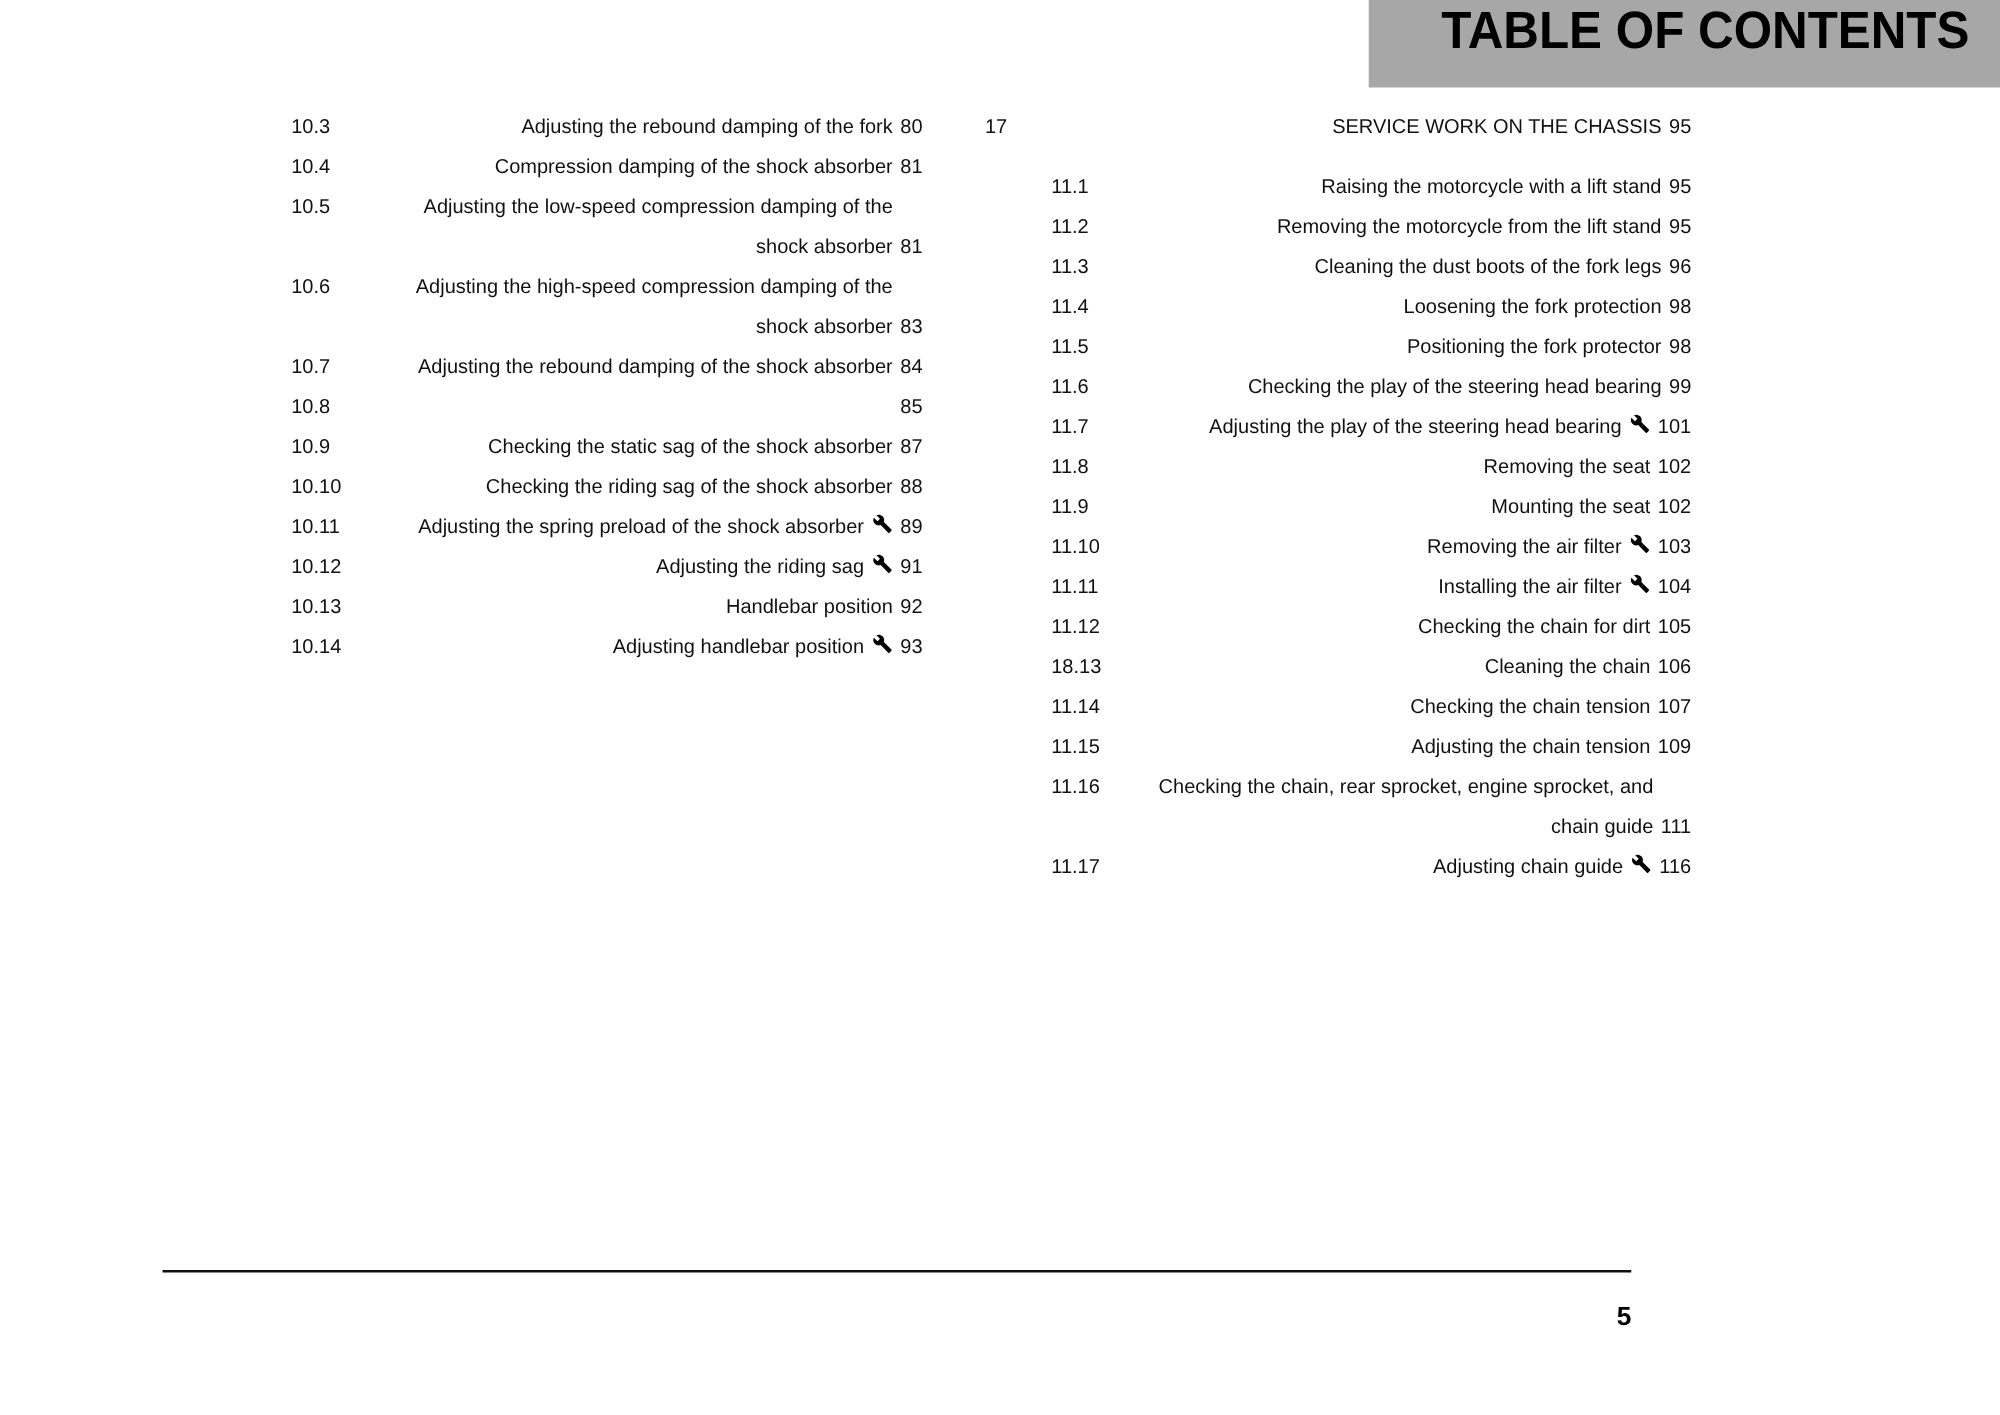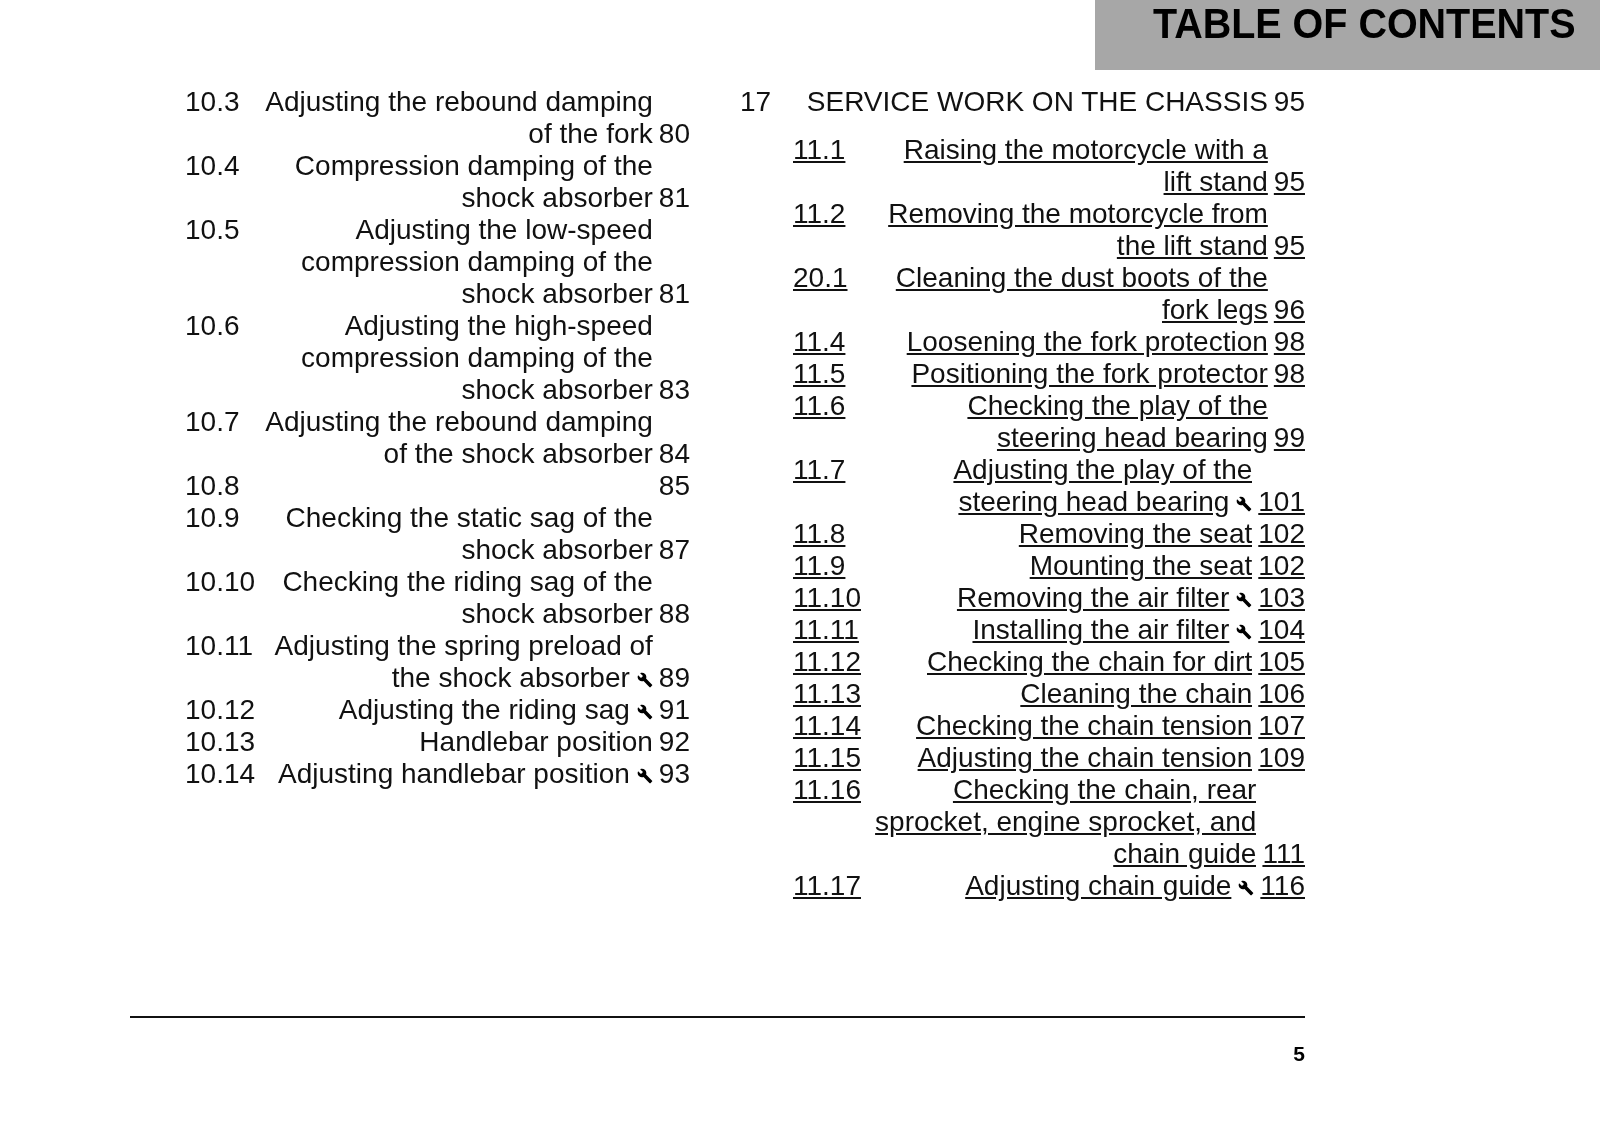--- a/index.html
+++ b/index.html
@@ -28,39 +28,40 @@
     white-space: nowrap;
     letter-spacing: 0px;
     transform: scaleX(0.94);
     transform-origin: right center;
   }
 
   
   .col {
     position: absolute;
     top: 86px;
-    font-size: 28px;
+    font-size: 16px;
     line-height: 32px;
+    margin-left: 48px;
   }
   .col-left  { left: 185px; width: 505px; }
   .col-right { left: 740px; width: 565px; }
 
   .entry {
     display: grid;
     grid-template-columns: 80px 1fr max-content;
     align-items: end;
   }
   .chapter-row {
     display: grid;
     grid-template-columns: 52px 1fr max-content;
     align-items: end;
     margin-bottom: 16px;
   }
   .sub-entries { margin-left: 53px; }
-  .sub-entries .entry { grid-template-columns: 82px 1fr max-content; text-decoration: underline; }
+  .sub-entries .entry { grid-template-columns: 82px 1fr max-content; }
 
   .num { align-self: start; }
   .ttl {
     position: relative;
     overflow: hidden;
     text-align: right;
   }
   .ttl::after {
     position: absolute;
     padding-left: 3px;
@@ -178,21 +179,21 @@
         <span class="num">11.1</span>
         <span class="ttl">Raising the motorcycle with a lift stand</span>
         <span class="pg">95</span>
       </div>
       <div class="entry">
         <span class="num">11.2</span>
         <span class="ttl">Removing the motorcycle from the lift stand</span>
         <span class="pg">95</span>
       </div>
       <div class="entry">
-        <span class="num">20.1</span>
+        <span class="num">11.3</span>
         <span class="ttl">Cleaning the dust boots of the fork legs</span>
         <span class="pg">96</span>
       </div>
       <div class="entry">
         <span class="num">11.4</span>
         <span class="ttl">Loosening the fork protection</span>
         <span class="pg">98</span>
       </div>
       <div class="entry">
         <span class="num">11.5</span>
@@ -234,21 +235,21 @@
             <path d="M22.7 19l-9.1-9.1c.9-2.3.4-5-1.5-6.9-2-2-5-2.4-7.4-1.3L9 6 6 9 1.6 4.7C.4 7.1.9 10.1 2.9 12.1c1.9 1.9 4.6 2.4 6.9 1.5l9.1 9.1c.4.4 1 .4 1.4 0l2.3-2.3c.5-.4.5-1.1.1-1.4z"></path>
           </svg></span>
         <span class="pg">104</span>
       </div>
       <div class="entry">
         <span class="num">11.12</span>
         <span class="ttl">Checking the chain for dirt</span>
         <span class="pg">105</span>
       </div>
       <div class="entry">
-        <span class="num">11.13</span>
+        <span class="num">18.13</span>
         <span class="ttl">Cleaning the chain</span>
         <span class="pg">106</span>
       </div>
       <div class="entry">
         <span class="num">11.14</span>
         <span class="ttl">Checking the chain tension</span>
         <span class="pg">107</span>
       </div>
       <div class="entry">
         <span class="num">11.15</span>

